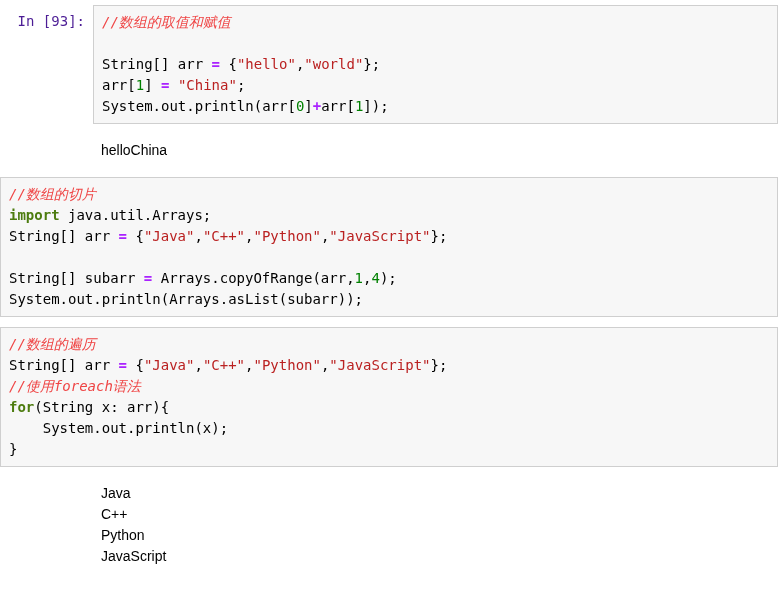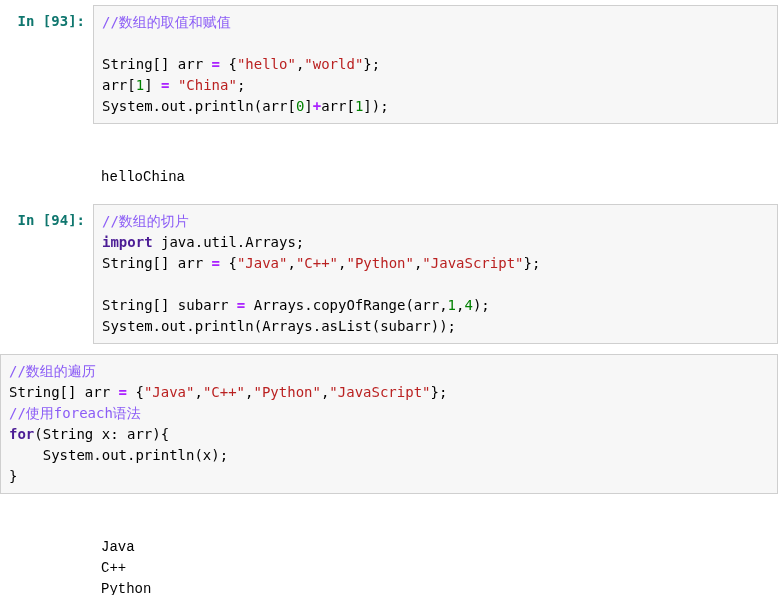--- a/index.html
+++ b/index.html
@@ -17,43 +17,42 @@
     .prompt {
       width: 85px;
       min-width: 85px;
       text-align: right;
       padding-right: 8px;
       font-family: monospace;
       font-size: 14px;
       line-height: 1.5;
       padding-top: 6px;
     }
-    .in-prompt { color: #0f766e; font-weight: bold; }
+    .in-prompt { color: #4c1d95; font-weight: normal; }
     .code-area {
       flex: 1;
       background: #f7f7f7;
       border: 1px solid #cfcfcf;
       padding: 6px 8px;
       font-family: monospace;
       font-size: 14px;
       line-height: 1.5;
       white-space: pre;
       overflow: hidden;
     }
     .output-area {
       flex: 1;
       padding: 6px 8px;
-      font-family: Liberation Mono, monospace;
+      font-family: Liberation Sans, sans-serif;
       font-size: 14px;
       line-height: 1.5;
       white-space: pre;
-      margin-top: 27px;
     }
-    .cm-comment { color: #8b5cf6; }
-    .cm-keyword { color: #4c1d95; font-weight: bold; }
+    .cm-comment { color: #ef4444; font-style: italic; }
+    .cm-keyword { color: #4d7c0f; font-weight: bold; }
     .cm-operator { color: #AA22FF; font-weight: bold; }
     .cm-string { color: #BA2121; }
     .cm-number { color: #008000; }
   </style>
 </head>
 <body>
 
 <div id="notebook">
     <div class="cell">
     <div class="prompt in-prompt">In [93]:</div>
@@ -61,21 +60,20 @@
 
 String[] arr <span class="cm-operator">=</span> {<span class="cm-string">"hello"</span>,<span class="cm-string">"world"</span>};
 arr[<span class="cm-number">1</span>] <span class="cm-operator">=</span> <span class="cm-string">"China"</span>;
 System.out.println(arr[<span class="cm-number">0</span>]<span class="cm-operator">+</span>arr[<span class="cm-number">1</span>]);</div>
   </div>
     <div class="cell">
       <div class="prompt"></div>
       <div class="output-area">helloChina</div>
     </div>
     <div class="cell">
-    <div class="prompt in-prompt">In [94]:</div>
     <div class="code-area"><span class="cm-comment">//数组的切片</span>
 <span class="cm-keyword">import</span> java.util.Arrays;
 String[] arr <span class="cm-operator">=</span> {<span class="cm-string">"Java"</span>,<span class="cm-string">"C++"</span>,<span class="cm-string">"Python"</span>,<span class="cm-string">"JavaScript"</span>};
 
 String[] subarr <span class="cm-operator">=</span> Arrays.copyOfRange(arr,<span class="cm-number">1</span>,<span class="cm-number">4</span>);
 System.out.println(Arrays.asList(subarr));</div>
   </div>
     <div class="cell">
     <div class="code-area"><span class="cm-comment">//数组的遍历</span>
 String[] arr <span class="cm-operator">=</span> {<span class="cm-string">"Java"</span>,<span class="cm-string">"C++"</span>,<span class="cm-string">"Python"</span>,<span class="cm-string">"JavaScript"</span>};

